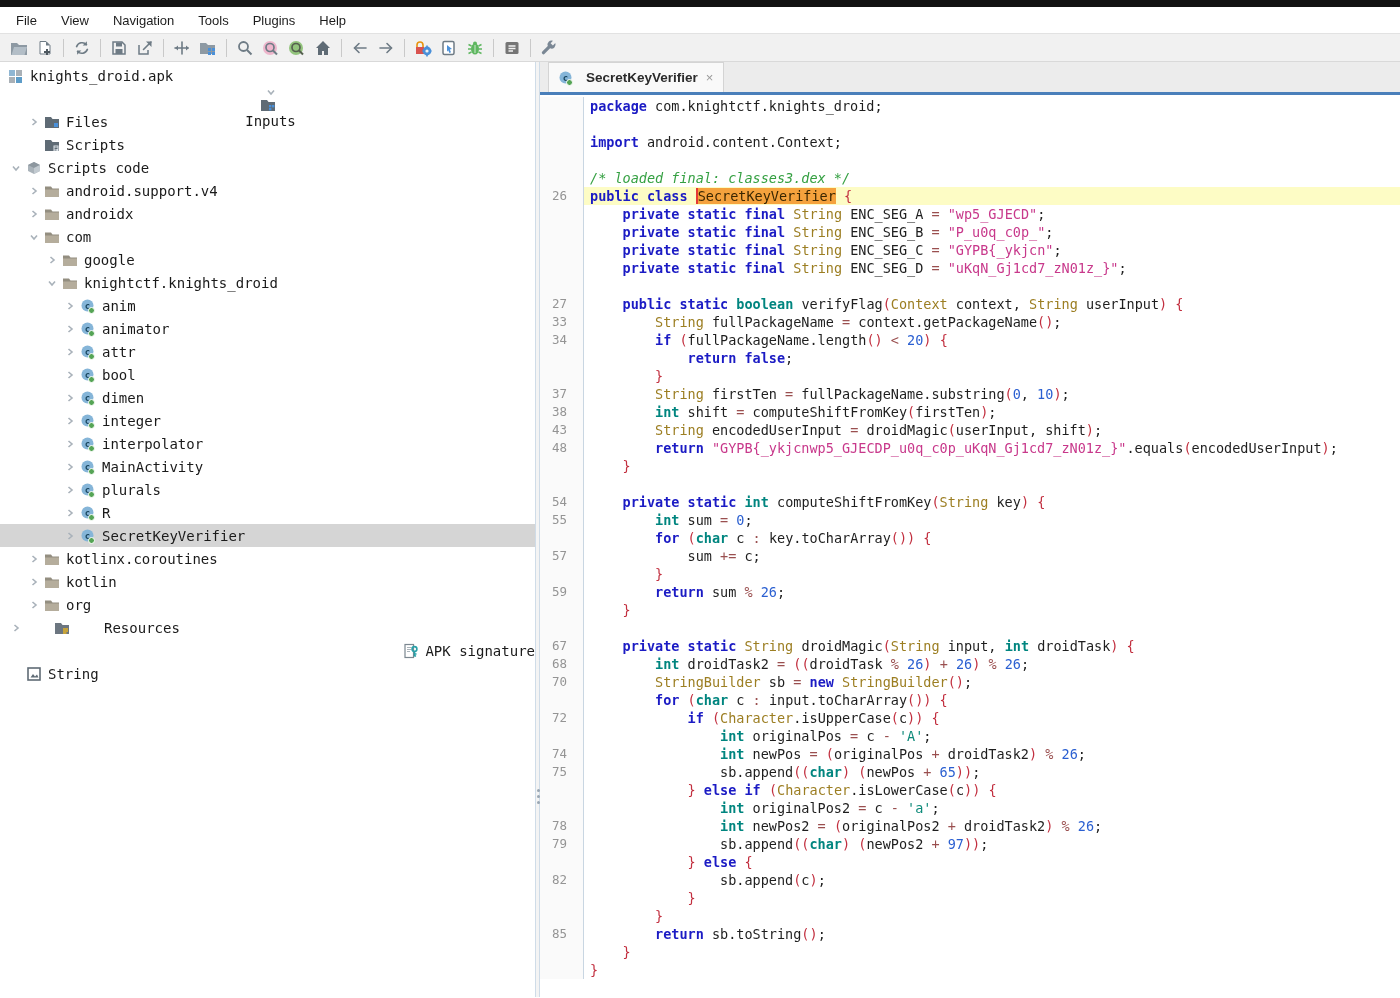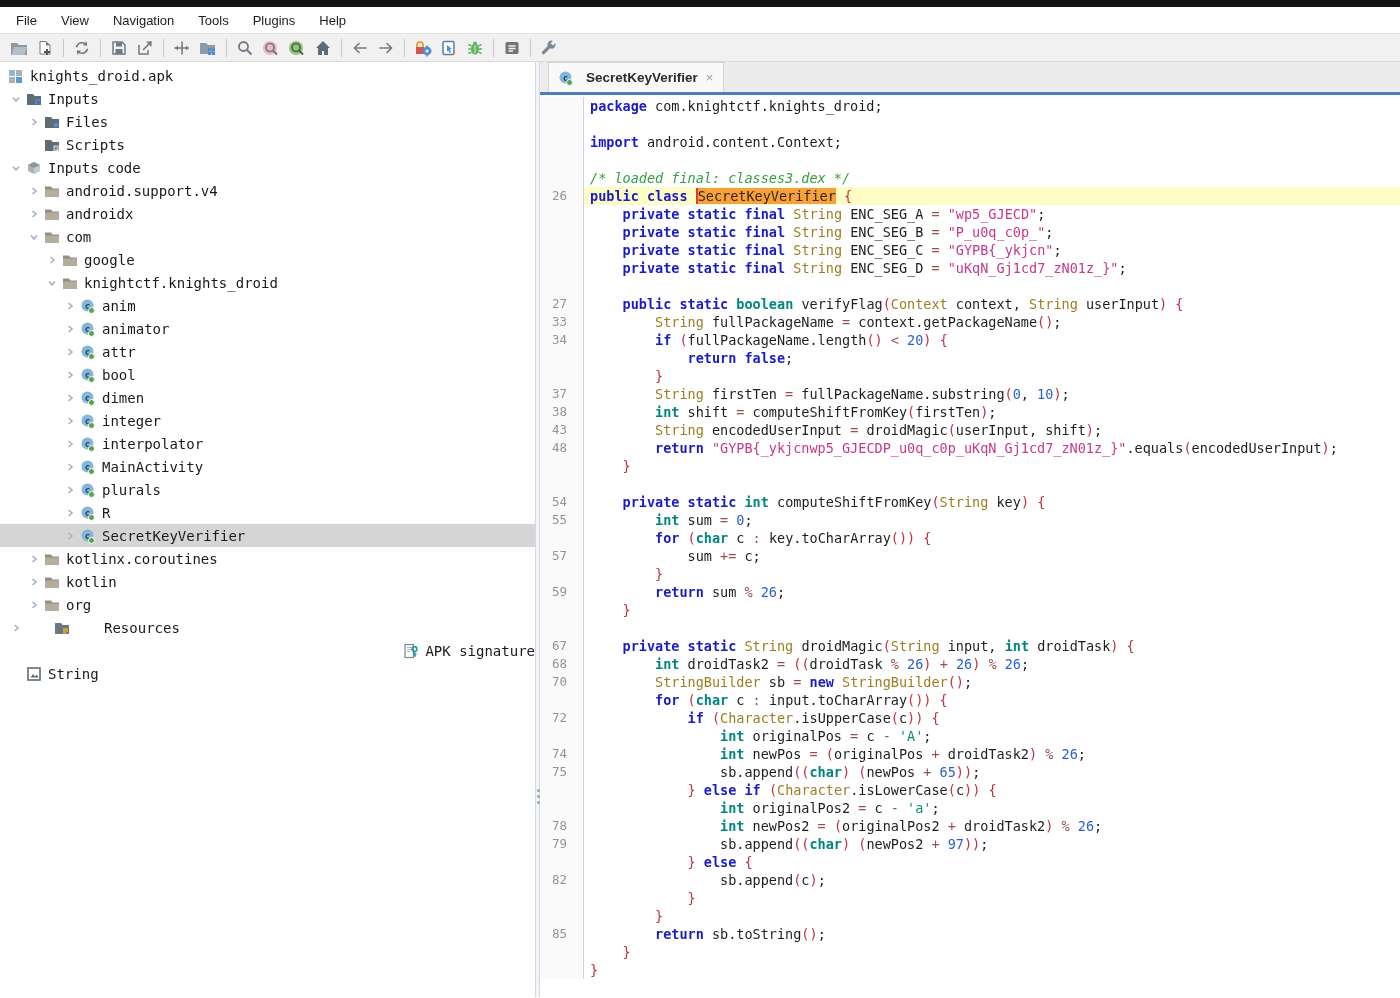--- a/index.html
+++ b/index.html
@@ -208,21 +208,21 @@
   </div>
 
 <div class="main">
   <div class="tree-panel" id="tree">
       <div class="trow" style="padding-left: 8px;"><span class="ticon"><svg width="16" height="16">
             <rect x="1" y="2" width="6" height="6" fill="#8fb6d3"></rect>
             <rect x="8" y="2" width="6" height="6" fill="#a9b0b6"></rect>
             <rect x="1" y="9" width="6" height="6" fill="#a9b0b6"></rect>
             <rect x="8" y="9" width="6" height="6" fill="#5d9cc8"></rect>
           </svg></span><span>knights_droid.apk</span></div>
-      <div class="trow" style="padding-left: 6px;"><span class="arrow-slot"><svg width="10" height="10">
+      <div class="trow" style="padding-left: 6px; flex-direction: column;"><span class="arrow-slot"><svg width="10" height="10">
             <path d="M2 3.5 5 7l3-3.5" stroke="#a9b2ba" stroke-width="1.6" fill="none"></path>
           </svg></span><span class="ticon"><svg width="16" height="16">
             <path fill="#5f6b75" d="M1 3h6l1.5 2H15v9H1z"></path>
             <g fill="#4a90d9">
               <rect x="9" y="8" width="2.4" height="2.4"></rect>
               <rect x="12" y="8" width="2.4" height="2.4"></rect>
               <rect x="9" y="11" width="2.4" height="2.4"></rect>
             </g>
           </svg></span><span>Inputs</span></div>
       <div class="trow" style="padding-left: 24px;"><span class="arrow-slot"><svg width="10" height="10">
@@ -237,21 +237,21 @@
             <g stroke="#5f6b75" stroke-width="1">
               <path d="M10.5 10h3M10.5 11.5h3M10.5 13h2"></path>
             </g>
           </svg></span><span>Scripts</span></div>
       <div class="trow" style="padding-left: 6px;"><span class="arrow-slot"><svg width="10" height="10">
             <path d="M2 3.5 5 7l3-3.5" stroke="#a9b2ba" stroke-width="1.6" fill="none"></path>
           </svg></span><span class="ticon"><svg width="16" height="16">
             <path fill="#aab3ba" d="M8 2l6 3v6l-6 3-6-3V5z"></path>
             <path fill="#8d979f" d="M8 2l6 3-6 3-6-3z"></path>
             <path fill="#c2cad0" d="M8 8l6-3v6l-6 3z"></path>
-          </svg></span><span>Inputs code</span></div>
+          </svg></span><span>Scripts code</span></div>
       <div class="trow" style="padding-left: 24px;"><span class="arrow-slot"><svg width="10" height="10">
             <path d="M3.5 2 7 5 3.5 8" stroke="#a9b2ba" stroke-width="1.6" fill="none"></path>
           </svg></span><span class="ticon"><svg width="16" height="16">
             <path fill="#938e80" d="M1 3.5h6l1.5 2H15v8.5H1z"></path>
             <path fill="#b5ad9c" d="M1 6.5h14v7.5H1z"></path>
           </svg></span><span>android.support.v4</span></div>
       <div class="trow" style="padding-left: 24px;"><span class="arrow-slot"><svg width="10" height="10">
             <path d="M3.5 2 7 5 3.5 8" stroke="#a9b2ba" stroke-width="1.6" fill="none"></path>
           </svg></span><span class="ticon"><svg width="16" height="16">
             <path fill="#938e80" d="M1 3.5h6l1.5 2H15v8.5H1z"></path>

